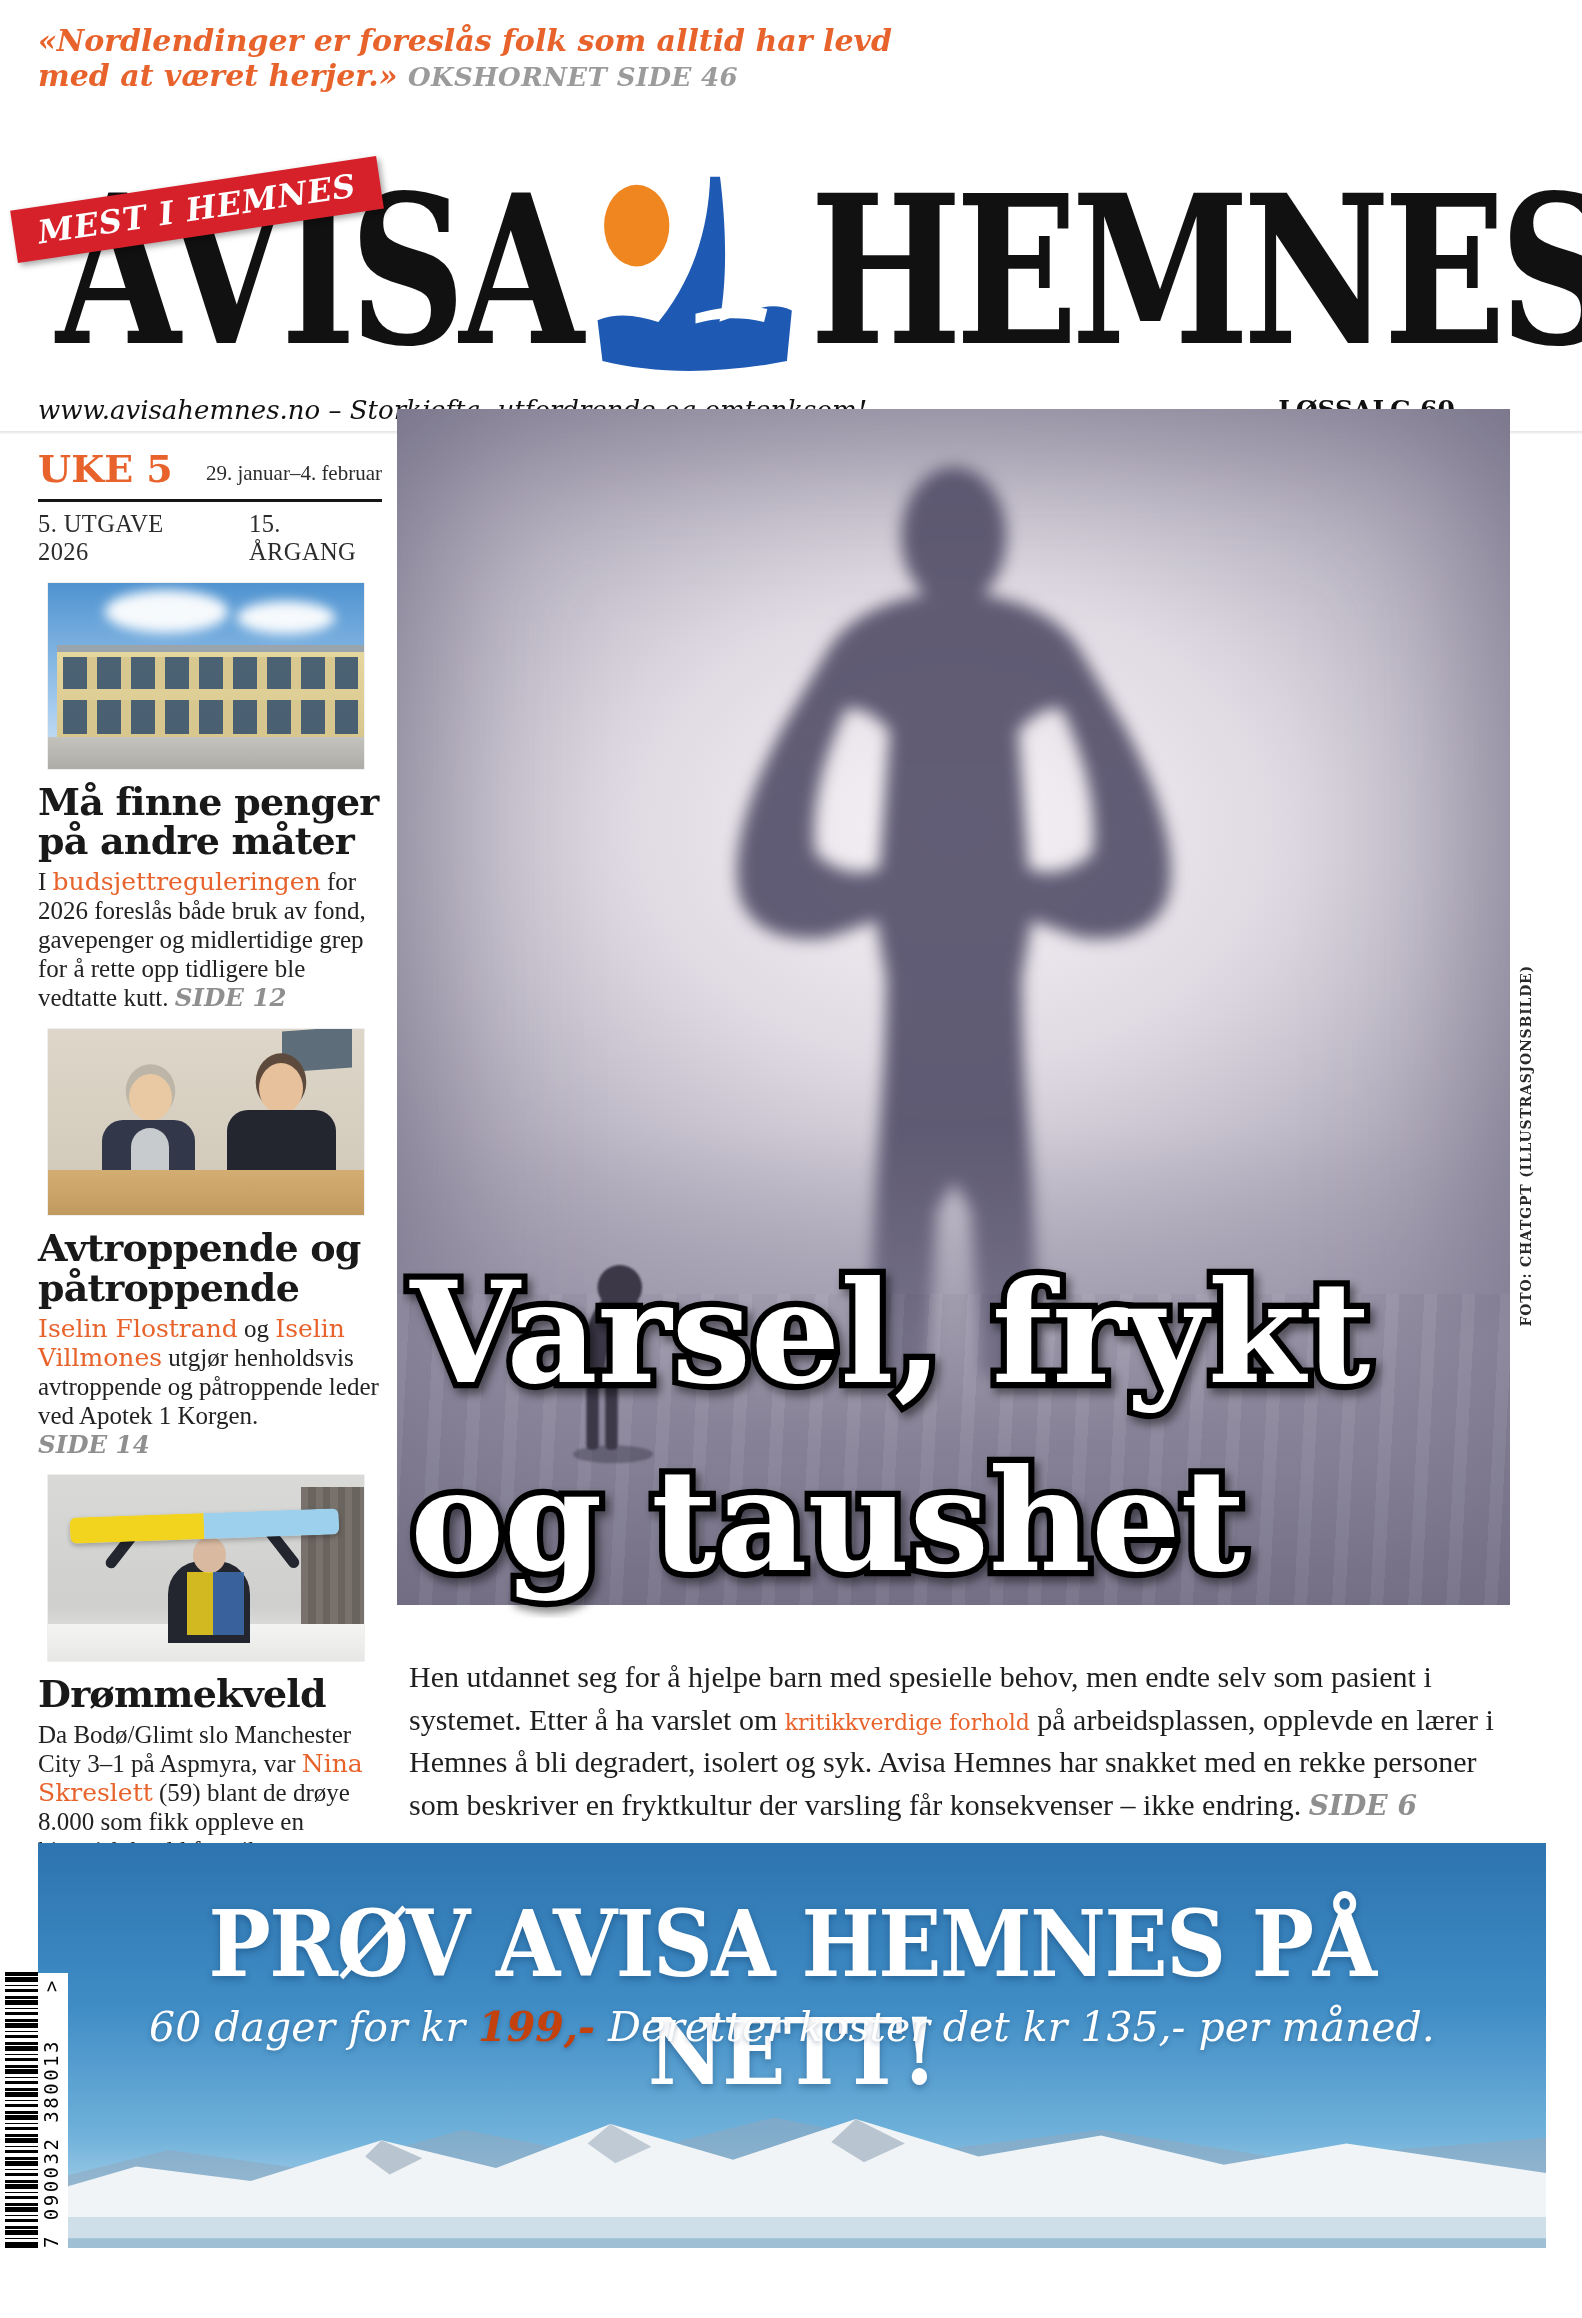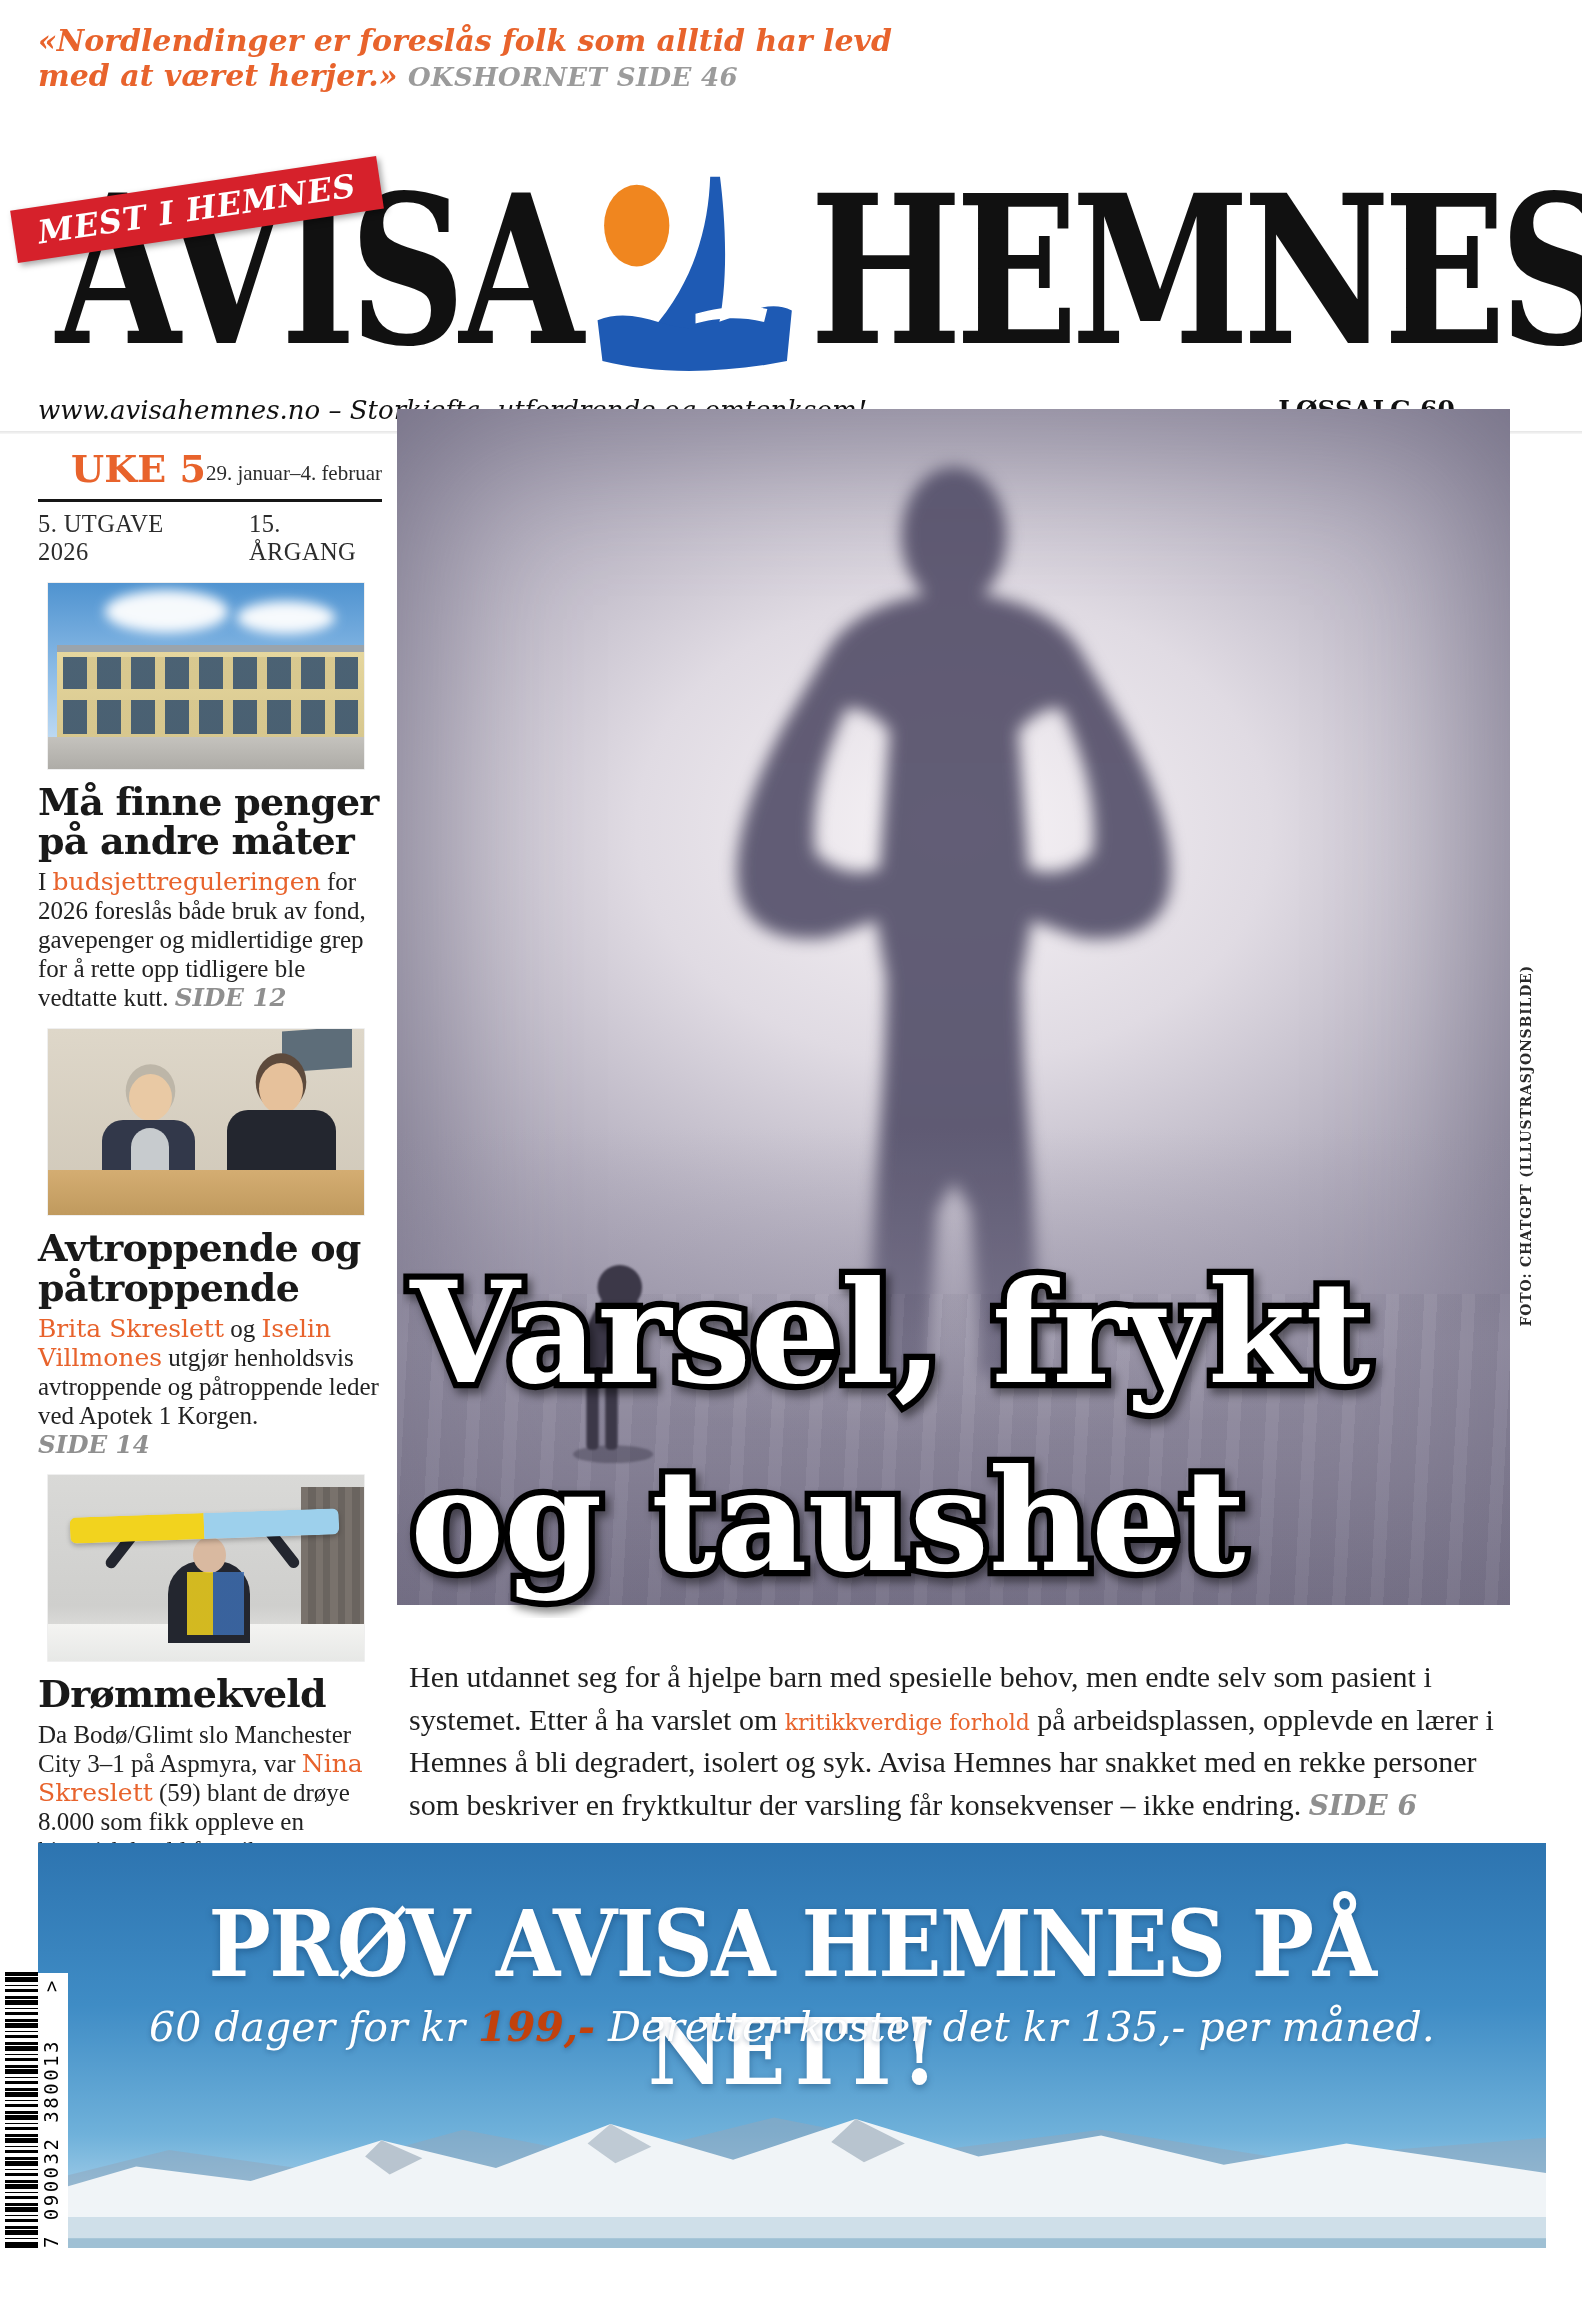--- a/index.html
+++ b/index.html
@@ -26,21 +26,21 @@
   .logo{position:absolute;left:573px;top:6.5px;width:245px;height:200px;}
   .tagline{position:absolute;left:38px;top:227px;font-style:italic;font-size:26px;
            font-family:"DejaVu Serif",serif;color:#111;}
   .price{position:absolute;right:39px;top:227px;font-family:"DejaVu Serif",serif;
          font-weight:bold;font-size:25px;color:#111;}
   .mastrule{position:absolute;left:0;top:263px;width:1583px;height:2.5px;
             background:linear-gradient(#e5e5e5,#f7f7f7);}
 
   
   .sidebar{position:absolute;left:38px;top:446px;width:344px;z-index:2;}
-  .issuehead{display:flex;justify-content:flex-end;align-items:flex-end;
+  .issuehead{display:flex;justify-content:space-between;align-items:flex-end;
              border-bottom:3.3px solid #161616;padding-bottom:8.2px;}
   .week{font-family:"DejaVu Serif",serif;font-weight:bold;font-size:38px;color:#e8632c;}
   .dates{font-size:21px;color:#2c2c2c;padding-bottom:4.9px;}
   .edrow{display:flex;justify-content:space-between;margin-top:8.2px;font-size:24.5px;
          letter-spacing:0.4px;color:#2c2c2c;gap:44px;}
   .sphoto{position:relative;margin:16.4px 0 0 9.8px;width:316px;height:186px;overflow:hidden;
           box-shadow:0 0 0 0.8px rgba(0,0,0,.08);}
   .vcredit{position:absolute;font-family:"DejaVu Serif",serif;font-weight:bold;
            font-size:14px;letter-spacing:0.8px;color:#2a2a2a;
            writing-mode:vertical-rl;transform:rotate(180deg);white-space:nowrap;}
@@ -196,21 +196,21 @@
         <div class="body-c" style="left:32%;top:52%;width:38%;height:48%;background:#c7cbce;"></div>
       </div>
       <div class="fig" style="left:56%;bottom:18%;width:36%;height:64%;">
         <div class="head-c" style="left:30%;top:0;width:44px;height:51px;background:#e6c19b;box-shadow:0 -6.5px 0 3.3px #5d4a3c;"></div>
         <div class="body-c" style="left:2%;top:40%;width:96%;height:60%;background:#23262f;"></div>
       </div>
       <div class="ph2-table" style="background:linear-gradient(#d4ad72,#c09a5e);"></div>
 
     </div>
     <h2 class="ahead">Avtroppende og påtroppende</h2>
-    <p class="abody"><span></span><span class="hl">Brita Skreslett</span><span> og </span><span class="hl">Iselin Villmones</span><span> utgjør henholdsvis avtroppende og påtroppende leder ved Apotek 1 Korgen. </span><br><span class="ref">SIDE 14</span></p>
+    <p class="abody"><span></span><span class="hl">Iselin Flostrand</span><span> og </span><span class="hl">Iselin Villmones</span><span> utgjør henholdsvis avtroppende og påtroppende leder ved Apotek 1 Korgen. </span><br><span class="ref">SIDE 14</span></p>
 
     <div class="sphoto">
       <div class="ph3-base"></div>
       <div class="ph3-barn"></div>
       <div class="ph3-snow"></div>
       <div class="ph3-person"></div>
       <div class="ph3-headc"></div>
       <div class="ph3-arm" style="left:22%;top:26%;transform:rotate(38deg);"></div>
       <div class="ph3-arm" style="right:24%;top:26%;transform:rotate(-38deg);"></div>
       <div class="ph3-scarf">

